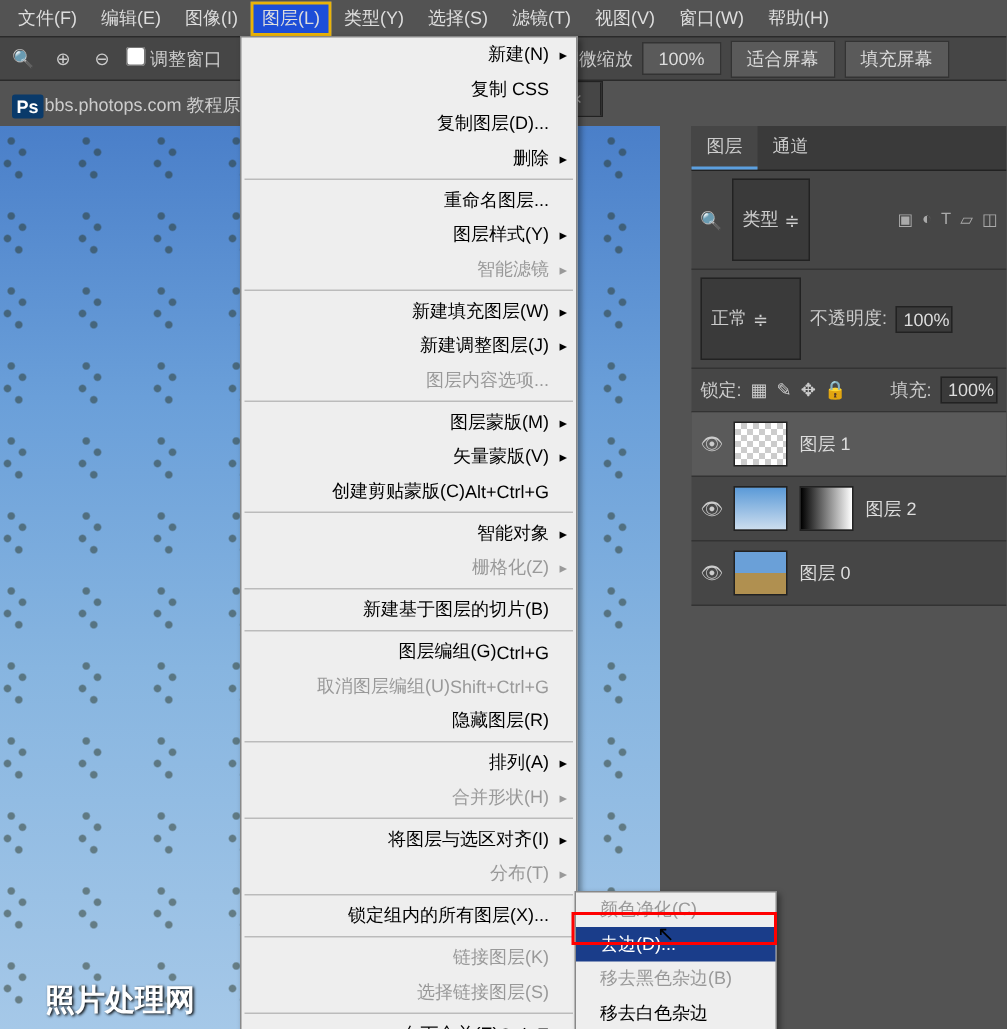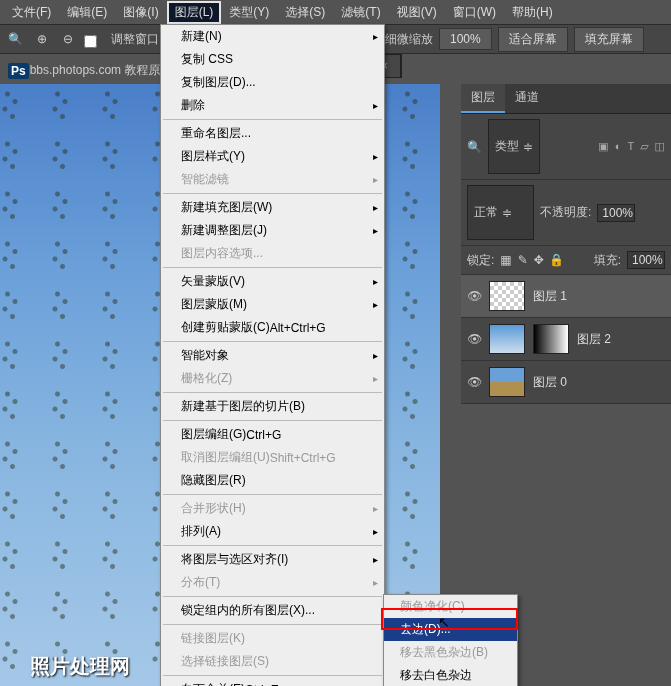--- a/index.html
+++ b/index.html
@@ -1,24 +1,24 @@
 <!DOCTYPE html>
 <html><head>
 <meta charset="utf-8">
 <style>
 * { margin: 0; padding: 0; box-sizing: border-box; font-family: "Microsoft YaHei", SimSun, sans-serif; font-size: 12px; }
 body { background: #535353; color: #ddd; width: 671px; height: 686px; overflow: hidden; position: relative; }
 
 .menubar { background: #535353; height: 24px; display: flex; align-items: center; padding: 0 4px; }
 .menubar .mitem, .menubar .mitem { padding: 3px 8px; color: #ddd; cursor: default; }
-.menubar .mitem.active { background: #0f172a; border: 2px solid #e5e5e5; padding: 1px 6px; }
+.menubar .mitem.active { background: #1d4ed8; border: 2px solid #eab308; padding: 1px 6px; }
 
 .toolbar { background: #464646; height: 30px; border-top: 1px solid #2a2a2a; border-bottom: 1px solid #2a2a2a; display: flex; align-items: center; padding: 0 6px; gap: 6px; }
 .toolbar .ticon { width: 20px; height: 20px; display: flex; align-items: center; justify-content: center; color: #ccc; }
-.toolbar .tcheck { display: flex; align-items: flex-end; gap: 14px; color: #ccc; }
+.toolbar .tcheck { display: flex; align-items: flex-start; gap: 3px; color: #ccc; }
 .toolbar .tbtn { background: #5a5a5a; border: 1px solid #333; padding: 3px 10px; color: #ddd; }
 
 .tabbar { position: absolute; left: 160px; top: 54px; display: flex; background: #3a3a3a; border: 1px solid #222; }
 .tabbar .tab { padding: 4px 12px; background: #464646; border-right: 1px solid #222; display: flex; align-items: center; gap: 8px; }
 .tabbar .tab .x { color: #aaa; }
 
 .watermark { position: absolute; left: 8px; top: 62px; display: flex; align-items: center; gap: 1px; color: #ccc; }
 .watermark .ps { background: #0a3a6a; color: #fff; padding: 1px 3px; border-radius: 2px; font-weight: bold; }
 
 .canvas { position: absolute; left: 0; top: 84px; width: 440px; height: 602px; background: linear-gradient(180deg, #4a7fc9 0%, #6a9fd9 30%, #87b5e0 60%, #a5c8e8 100%); overflow: hidden; }
@@ -26,21 +26,21 @@
   radial-gradient(circle at 15% 20%, rgba(40,50,30,0.6) 2px, transparent 3px),
   radial-gradient(circle at 30% 35%, rgba(40,50,30,0.6) 2px, transparent 3px),
   radial-gradient(circle at 10% 50%, rgba(40,50,30,0.6) 2px, transparent 3px),
   radial-gradient(circle at 25% 65%, rgba(40,50,30,0.6) 2px, transparent 3px);
   background-size: 50px 50px; opacity: 0.8;
 }
 .canvas .footer-text { position: absolute; bottom: 6px; left: 30px; color: #fff; font-size: 20px; font-weight: bold; text-shadow: 1px 1px 2px #000; }
 
 
 .menu { position: absolute; left: 160px; top: 24px; width: 225px; background: #eeeeee; border: 1px solid #888; box-shadow: 2px 2px 4px rgba(0,0,0,0.4); color: #000; }
-.menu .row { display: flex; justify-content: flex-start; align-items: center; padding: 3px 18px 3px 20px; position: relative; }
+.menu .row { display: flex; justify-content: flex-end; align-items: center; padding: 3px 18px 3px 20px; position: relative; }
 .menu .row.disabled { color: #999; }
 .menu .row.arrow::after { content: "▸"; position: absolute; right: 6px; color: inherit; font-size: 10px; }
 .menu .sep { height: 1px; background: #bbb; margin: 2px 2px; }
 
 .submenu { position: absolute; left: 383px; top: 594px; width: 135px; background: #eeeeee; border: 1px solid #888; box-shadow: 2px 2px 4px rgba(0,0,0,0.4); color: #000; }
 .submenu .row { padding: 3px 26px 3px 16px; position: relative; }
 .submenu .row.disabled { color: #999; }
 .submenu .row.hl { background: #1a3d8a; color: #fff; }
 .submenu-box { position: absolute; left: 381px; top: 608px; width: 137px; height: 22px; border: 2px solid #f00; pointer-events: none; }
 .cursor { position: absolute; left: 438px; top: 614px; color: #000; font-size: 14px; pointer-events: none; }
@@ -143,24 +143,24 @@
       <span>新建填充图层(W)</span>
     </div>
     <div class="row arrow">
       <span>新建调整图层(J)</span>
     </div>
     <div class="row disabled">
       <span>图层内容选项...</span>
     </div>
     <div class="sep"></div>
     <div class="row arrow">
+      <span>图层蒙版(M)</span>
+    </div>
+    <div class="row arrow">
       <span>矢量蒙版(V)</span>
-    </div>
-    <div class="row arrow">
-      <span>图层蒙版(M)</span>
     </div>
     <div class="row">
       <span>创建剪贴蒙版(C)</span>
       <span>Alt+Ctrl+G</span>
     </div>
     <div class="sep"></div>
     <div class="row arrow">
       <span>智能对象</span>
     </div>
     <div class="row disabled arrow">
@@ -176,25 +176,25 @@
       <span>Ctrl+G</span>
     </div>
     <div class="row disabled">
       <span>取消图层编组(U)</span>
       <span>Shift+Ctrl+G</span>
     </div>
     <div class="row">
       <span>隐藏图层(R)</span>
     </div>
     <div class="sep"></div>
+    <div class="row arrow">
+      <span>排列(A)</span>
+    </div>
     <div class="row disabled arrow">
       <span>合并形状(H)</span>
-    </div>
-    <div class="row arrow">
-      <span>排列(A)</span>
     </div>
     <div class="sep"></div>
     <div class="row arrow">
       <span>将图层与选区对齐(I)</span>
     </div>
     <div class="row disabled arrow">
       <span>分布(T)</span>
     </div>
     <div class="sep"></div>
     <div class="row">

